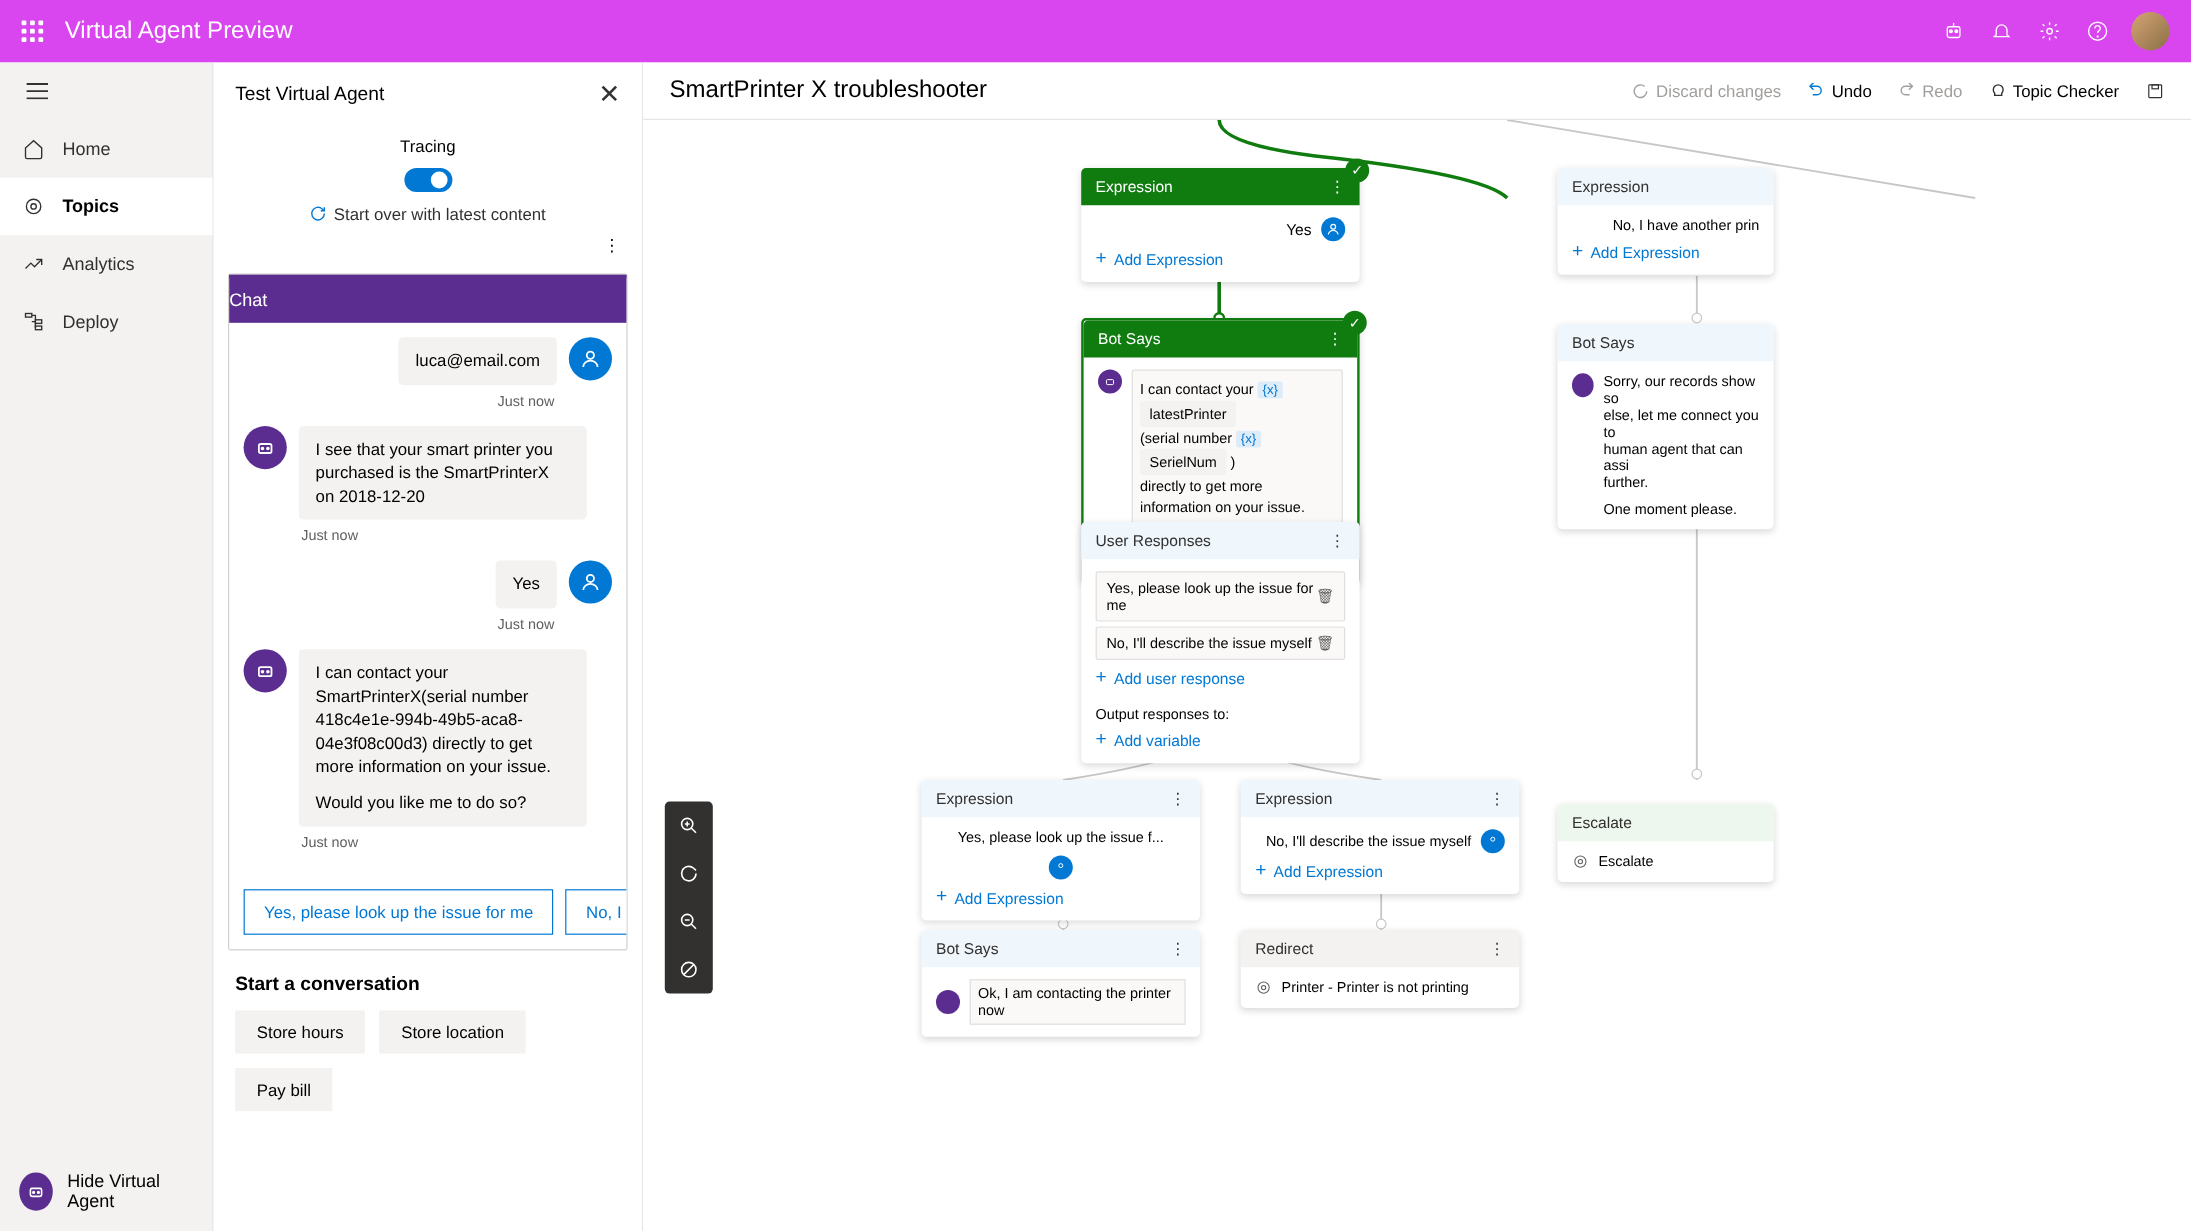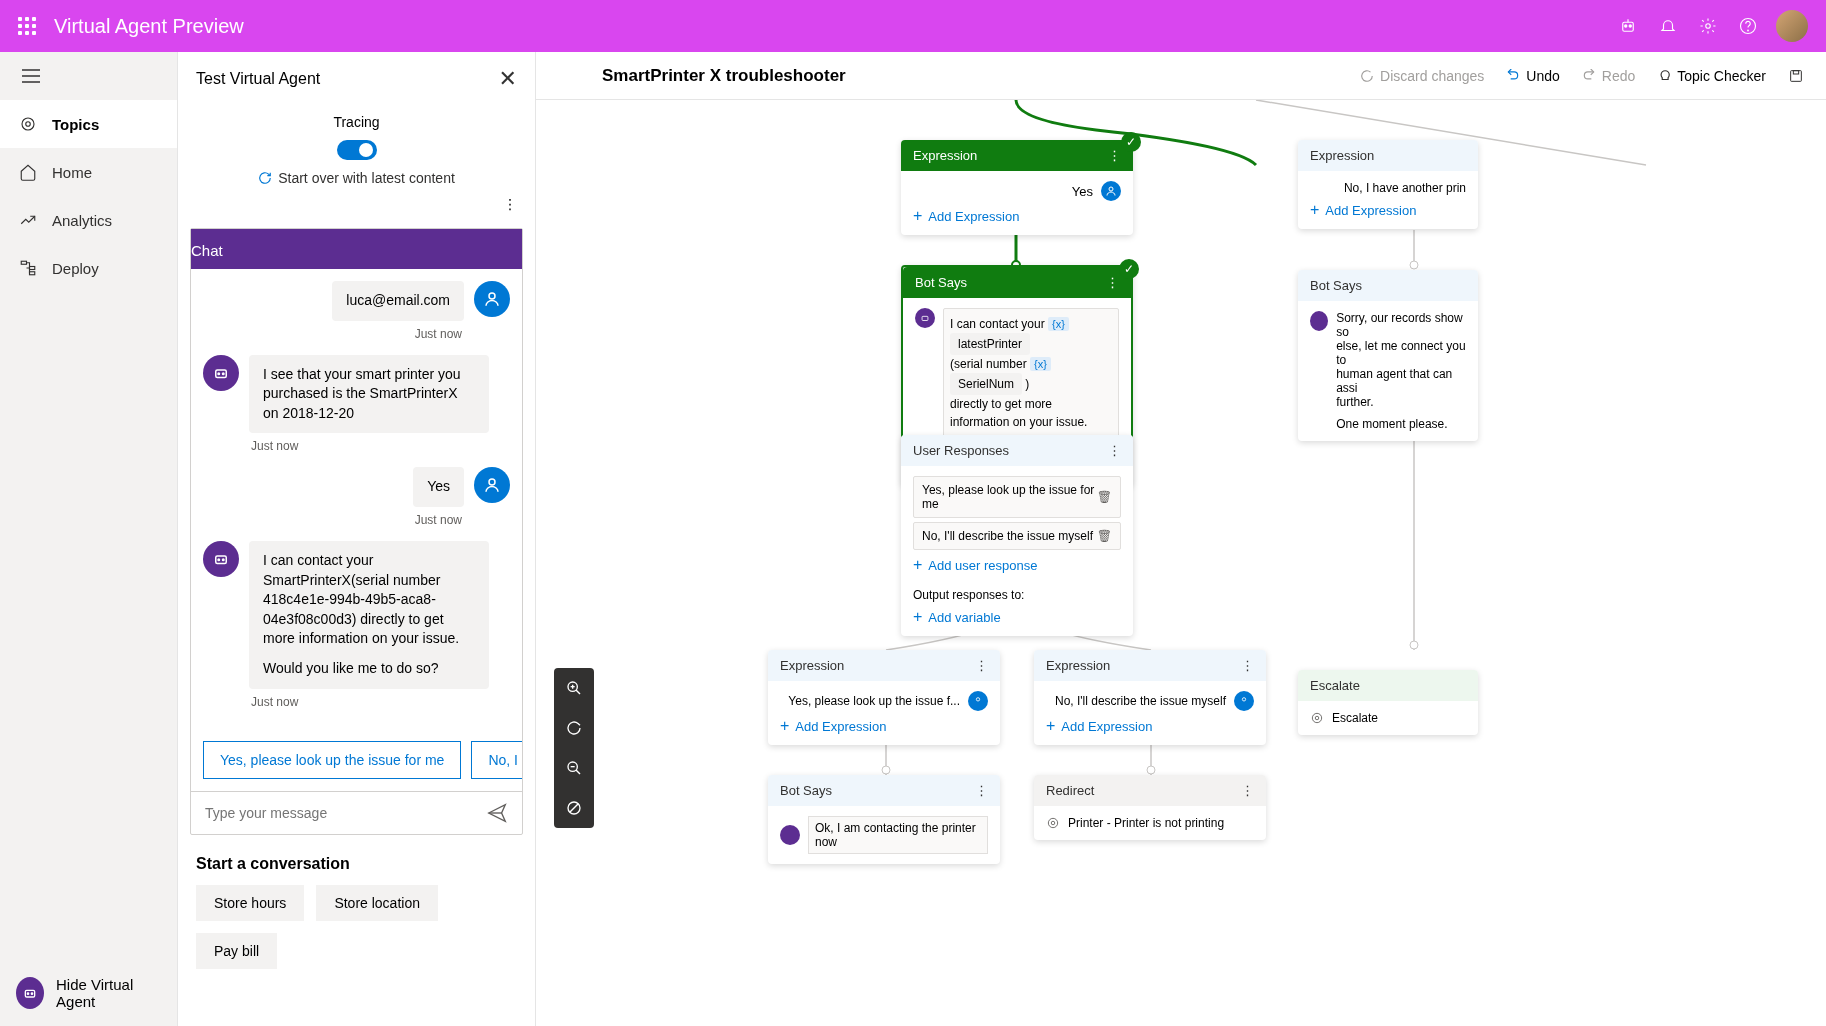--- a/index.html
+++ b/index.html
@@ -54,21 +54,21 @@
 .chat-input .send { cursor: pointer; color: #605e5c; }
 
 .start-conv { padding: 12px 18px; }
 .start-conv h3 { font-size: 16px; font-weight: 600; margin-bottom: 12px; }
 .start-conv .btns { display: flex; gap: 12px; flex-wrap: wrap; }
 .start-conv button { background: #f3f2f1; border: none; padding: 10px 18px; font-size: 14px; cursor: pointer; }
 
 
 .canvas-area { flex: 1; display: flex; flex-direction: column; position: relative; background: #fff; overflow: hidden; }
 .canvas-toolbar { height: 48px; display: flex; align-items: center; padding: 0 22px; gap: 22px; border-bottom: 1px solid #e5e5e5; }
-.canvas-toolbar .topic-title { font-size: 17px; font-weight: 700; margin-left: 44px; }
+.canvas-toolbar .topic-title { font-size: 20px; font-weight: 400; }
 .canvas-toolbar .spacer { flex: 1; }
 .canvas-toolbar .action { display: flex; align-items: center; gap: 6px; font-size: 14px; cursor: pointer; }
 .canvas-toolbar .action.disabled { color: #a19f9d; }
 
 .canvas { flex: 1; position: relative; overflow: hidden; }
 .zoom-bar { position: absolute; left: 18px; top: 568px; width: 40px; background: #323130; border-radius: 4px; display: flex; flex-direction: column; }
 .zoom-bar div { height: 40px; display: flex; align-items: center; justify-content: center; color: #fff; cursor: pointer; }
 
 .node { position: absolute; background: #fff; border-radius: 4px; box-shadow: 0 2px 6px rgba(0,0,0,0.15); width: 232px; }
 .node-head { padding: 8px 12px; font-size: 13px; border-radius: 4px 4px 0 0; display: flex; justify-content: space-between; align-items: center; }
@@ -142,36 +142,36 @@
 <div class="main">
 
   <div class="sidebar">
     <div class="hamburger">
         <svg width="18" height="14" viewBox="0 0 18 14" stroke="#323130" stroke-width="1.5">
           <line x1="0" y1="1" x2="18" y2="1"></line>
           <line x1="0" y1="7" x2="18" y2="7"></line>
           <line x1="0" y1="13" x2="18" y2="13"></line>
         </svg>
       </div>
+    <div class="navitem">
+      <div class="icon">
+          <svg width="18" height="18" viewBox="0 0 24 24" fill="none" stroke="#323130" stroke-width="1.5">
+            <path d="M3 11l9-8 9 8v10a2 2 0 01-2 2H5a2 2 0 01-2-2V11z"></path>
+          </svg>
+        </div>
+      <span>Home</span>
+    </div>
     <div class="navitem active">
       <div class="icon">
           <svg width="18" height="18" viewBox="0 0 24 24" fill="none" stroke="#323130" stroke-width="1.5">
             <circle cx="12" cy="12" r="3"></circle>
             <circle cx="12" cy="12" r="8"></circle>
           </svg>
         </div>
       <span>Topics</span>
-    </div>
-    <div class="navitem">
-      <div class="icon">
-          <svg width="18" height="18" viewBox="0 0 24 24" fill="none" stroke="#323130" stroke-width="1.5">
-            <path d="M3 11l9-8 9 8v10a2 2 0 01-2 2H5a2 2 0 01-2-2V11z"></path>
-          </svg>
-        </div>
-      <span>Home</span>
     </div>
     <div class="navitem">
       <div class="icon">
           <svg width="18" height="18" viewBox="0 0 24 24" fill="none" stroke="#323130" stroke-width="1.5">
             <polyline points="3,17 9,11 13,15 21,7"></polyline>
             <polyline points="15,7 21,7 21,13"></polyline>
           </svg>
         </div>
       <span>Analytics</span>
     </div>
@@ -264,29 +264,20 @@
           <div class="bubble">
             <div>I can contact your SmartPrinterX(serial number 418c4e1e-994b-49b5-aca8-04e3f08c00d3) directly to get more information on your issue.</div>
             <div style="margin-top:10px">Would you like me to do so?</div>
           </div>
         </div>
         <div class="timestamp bot">Just now</div>
       </div>
       <div class="suggest-row">
         <div class="suggest">Yes, please look up the issue for me</div>
         <div class="suggest">No, I</div>
-      </div>
-      <div class="chat-input">
-        <input placeholder="Type your message" style="">
-        <div class="send">
-            <svg width="22" height="22" viewBox="0 0 24 24" fill="none" stroke="#605e5c" stroke-width="1.5">
-              <path d="M3 12l18-9-4 9 4 9-18-9z"></path>
-              <line x1="3" y1="12" x2="17" y2="12"></line>
-            </svg>
-          </div>
       </div>
     </div>
 
     <div class="start-conv">
       <h3>Start a conversation</h3>
       <div class="btns">
         <button>Store hours</button>
         <button>Store location</button>
         <button>Pay bill</button>
       </div>
@@ -456,21 +447,21 @@
             </div>
         </div>
       </div>
 
       <div class="node" style="left:232px; top:550px;">
         <div class="node-head bot-head-sub">
             <span>Expression</span>
             <span class="dots">⋮</span>
           </div>
         <div class="node-body">
-          <div style="display:flex; justify-content:flex-end; align-items:center; gap:8px; font-size:12px;">
+          <div style="display:flex; justify-content:flex-end; align-items:center; gap:8px; font-size:12px;flex-direction:column;">
             <span>Yes, please look up the issue f...</span>
             <div class="user-circle">
                 <svg width="10" height="10" viewBox="0 0 24 24" fill="none" stroke="#fff" stroke-width="2">
                   <circle cx="12" cy="8" r="4"></circle>
                 </svg>
               </div>
           </div>
           <div class="add-link">
               <span class="plus">+</span>
               <span>Add Expression</span>

